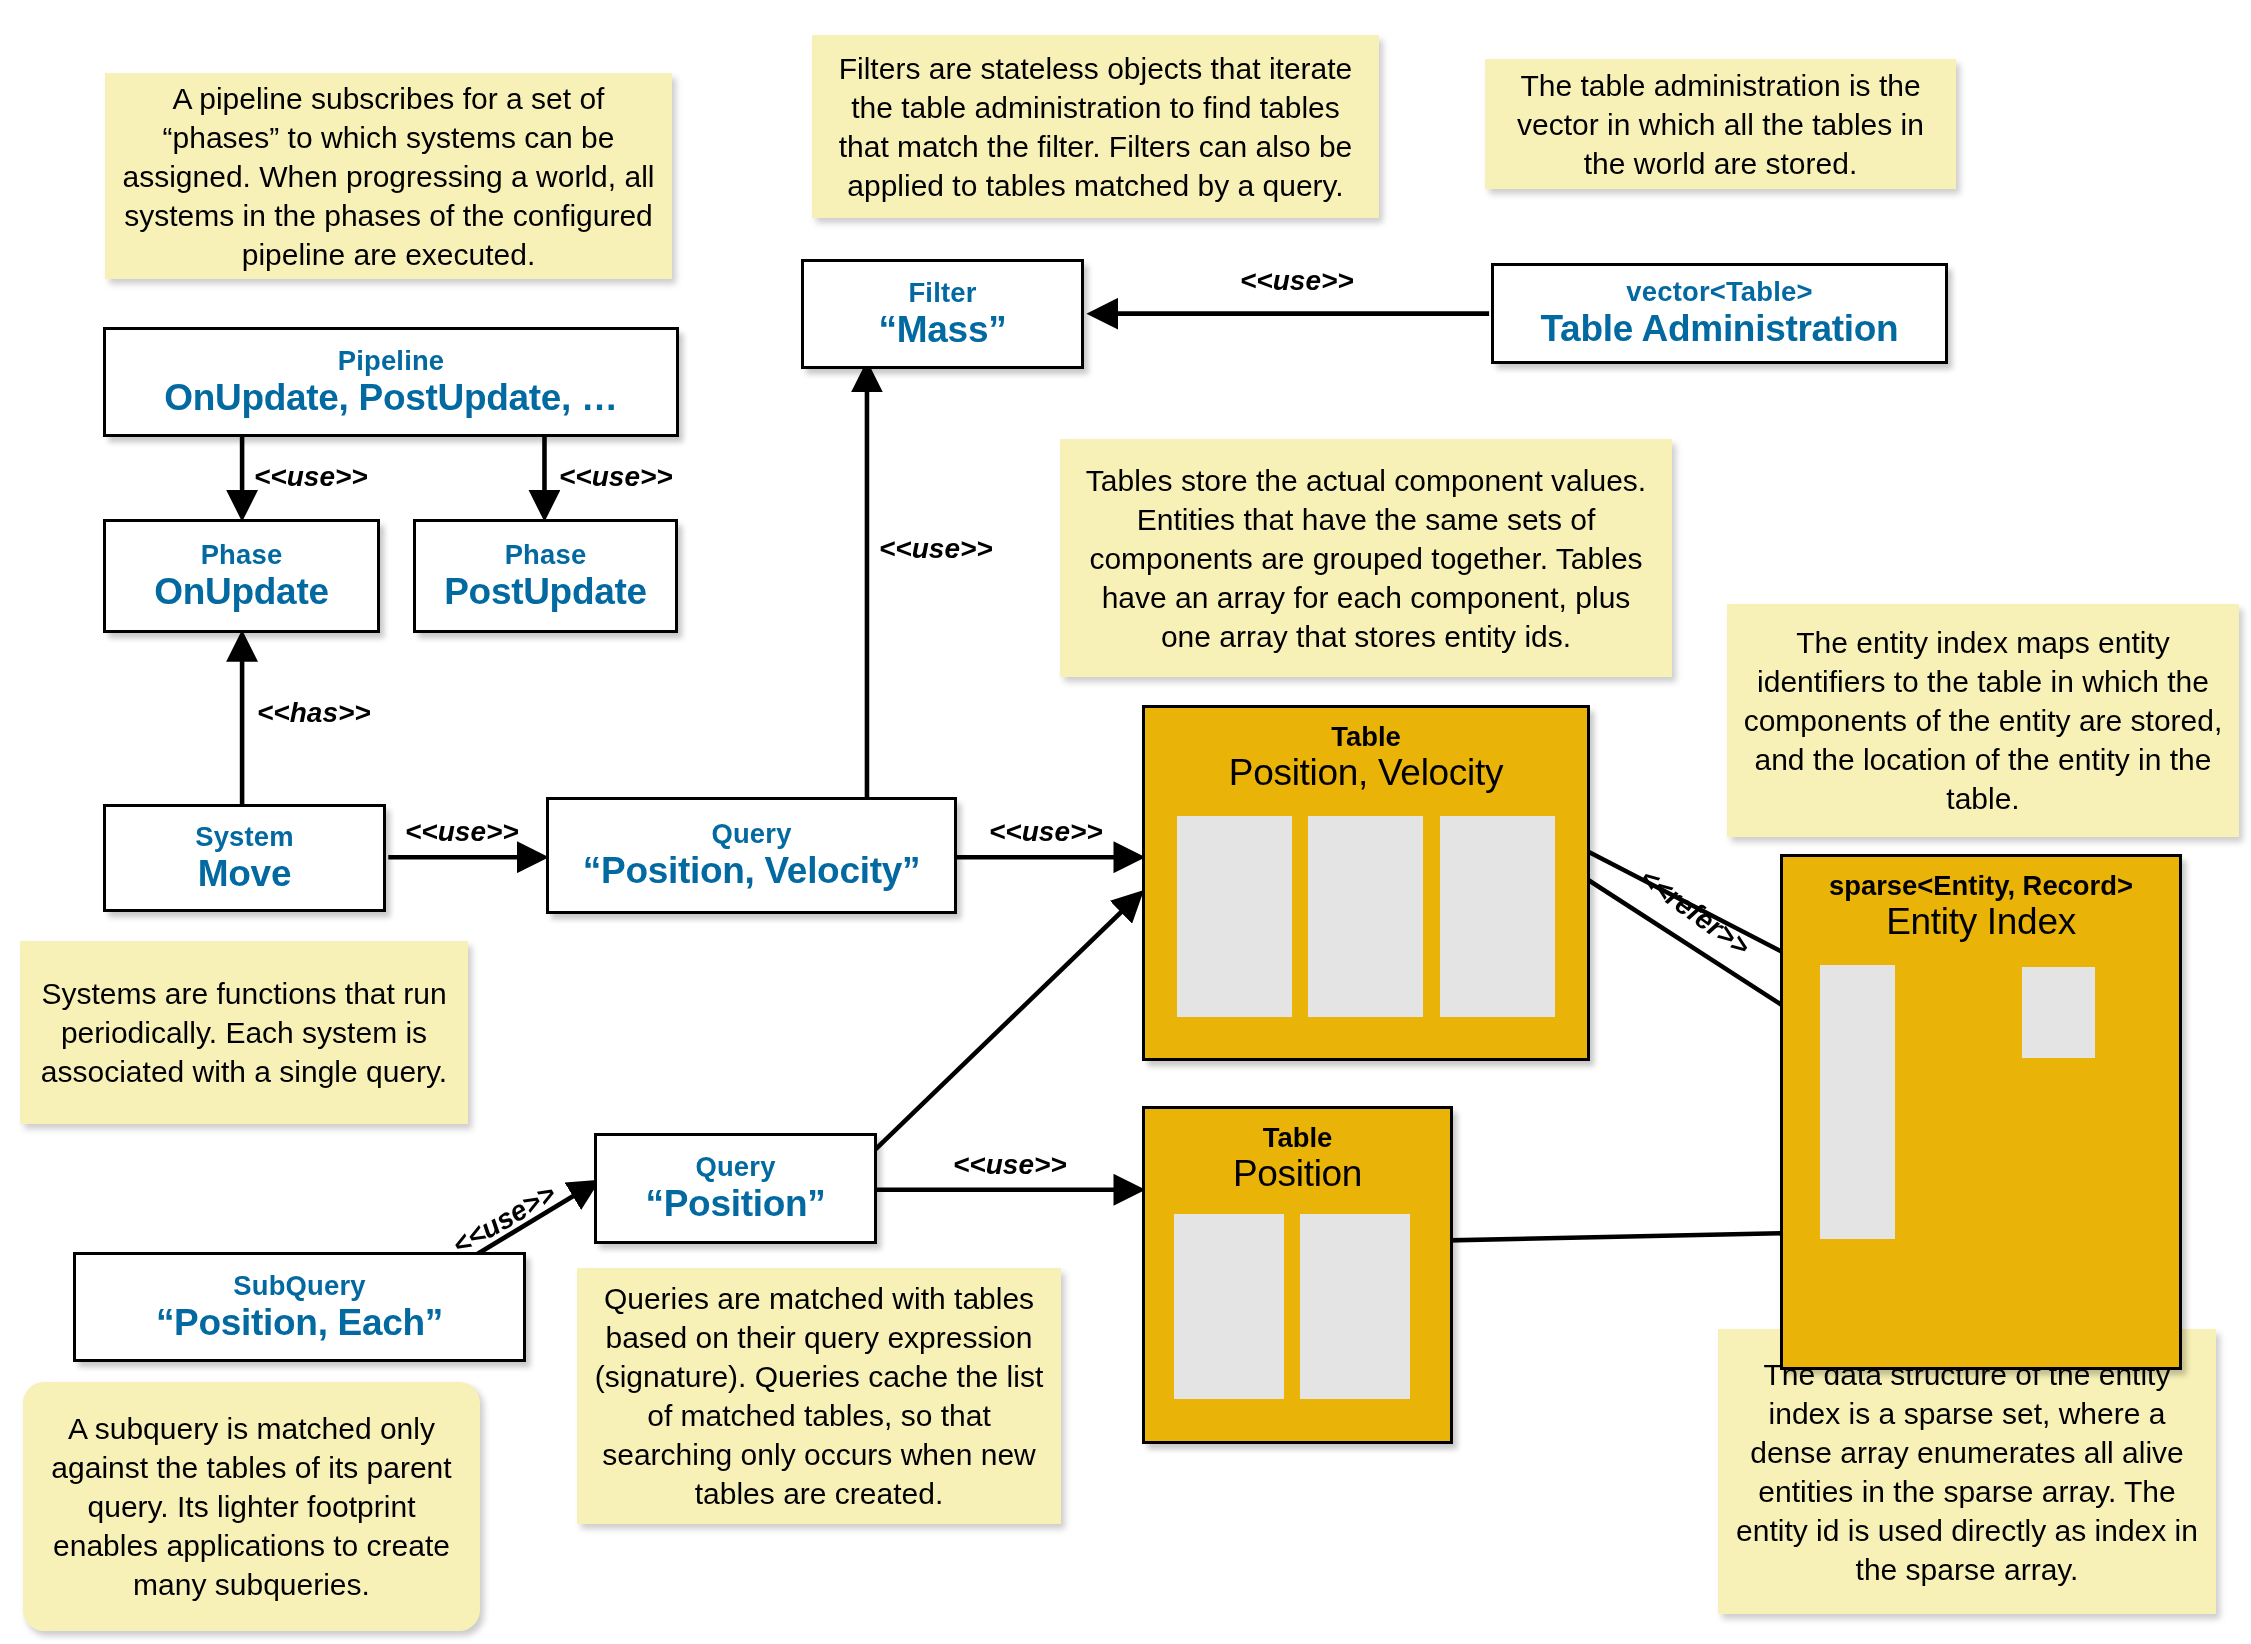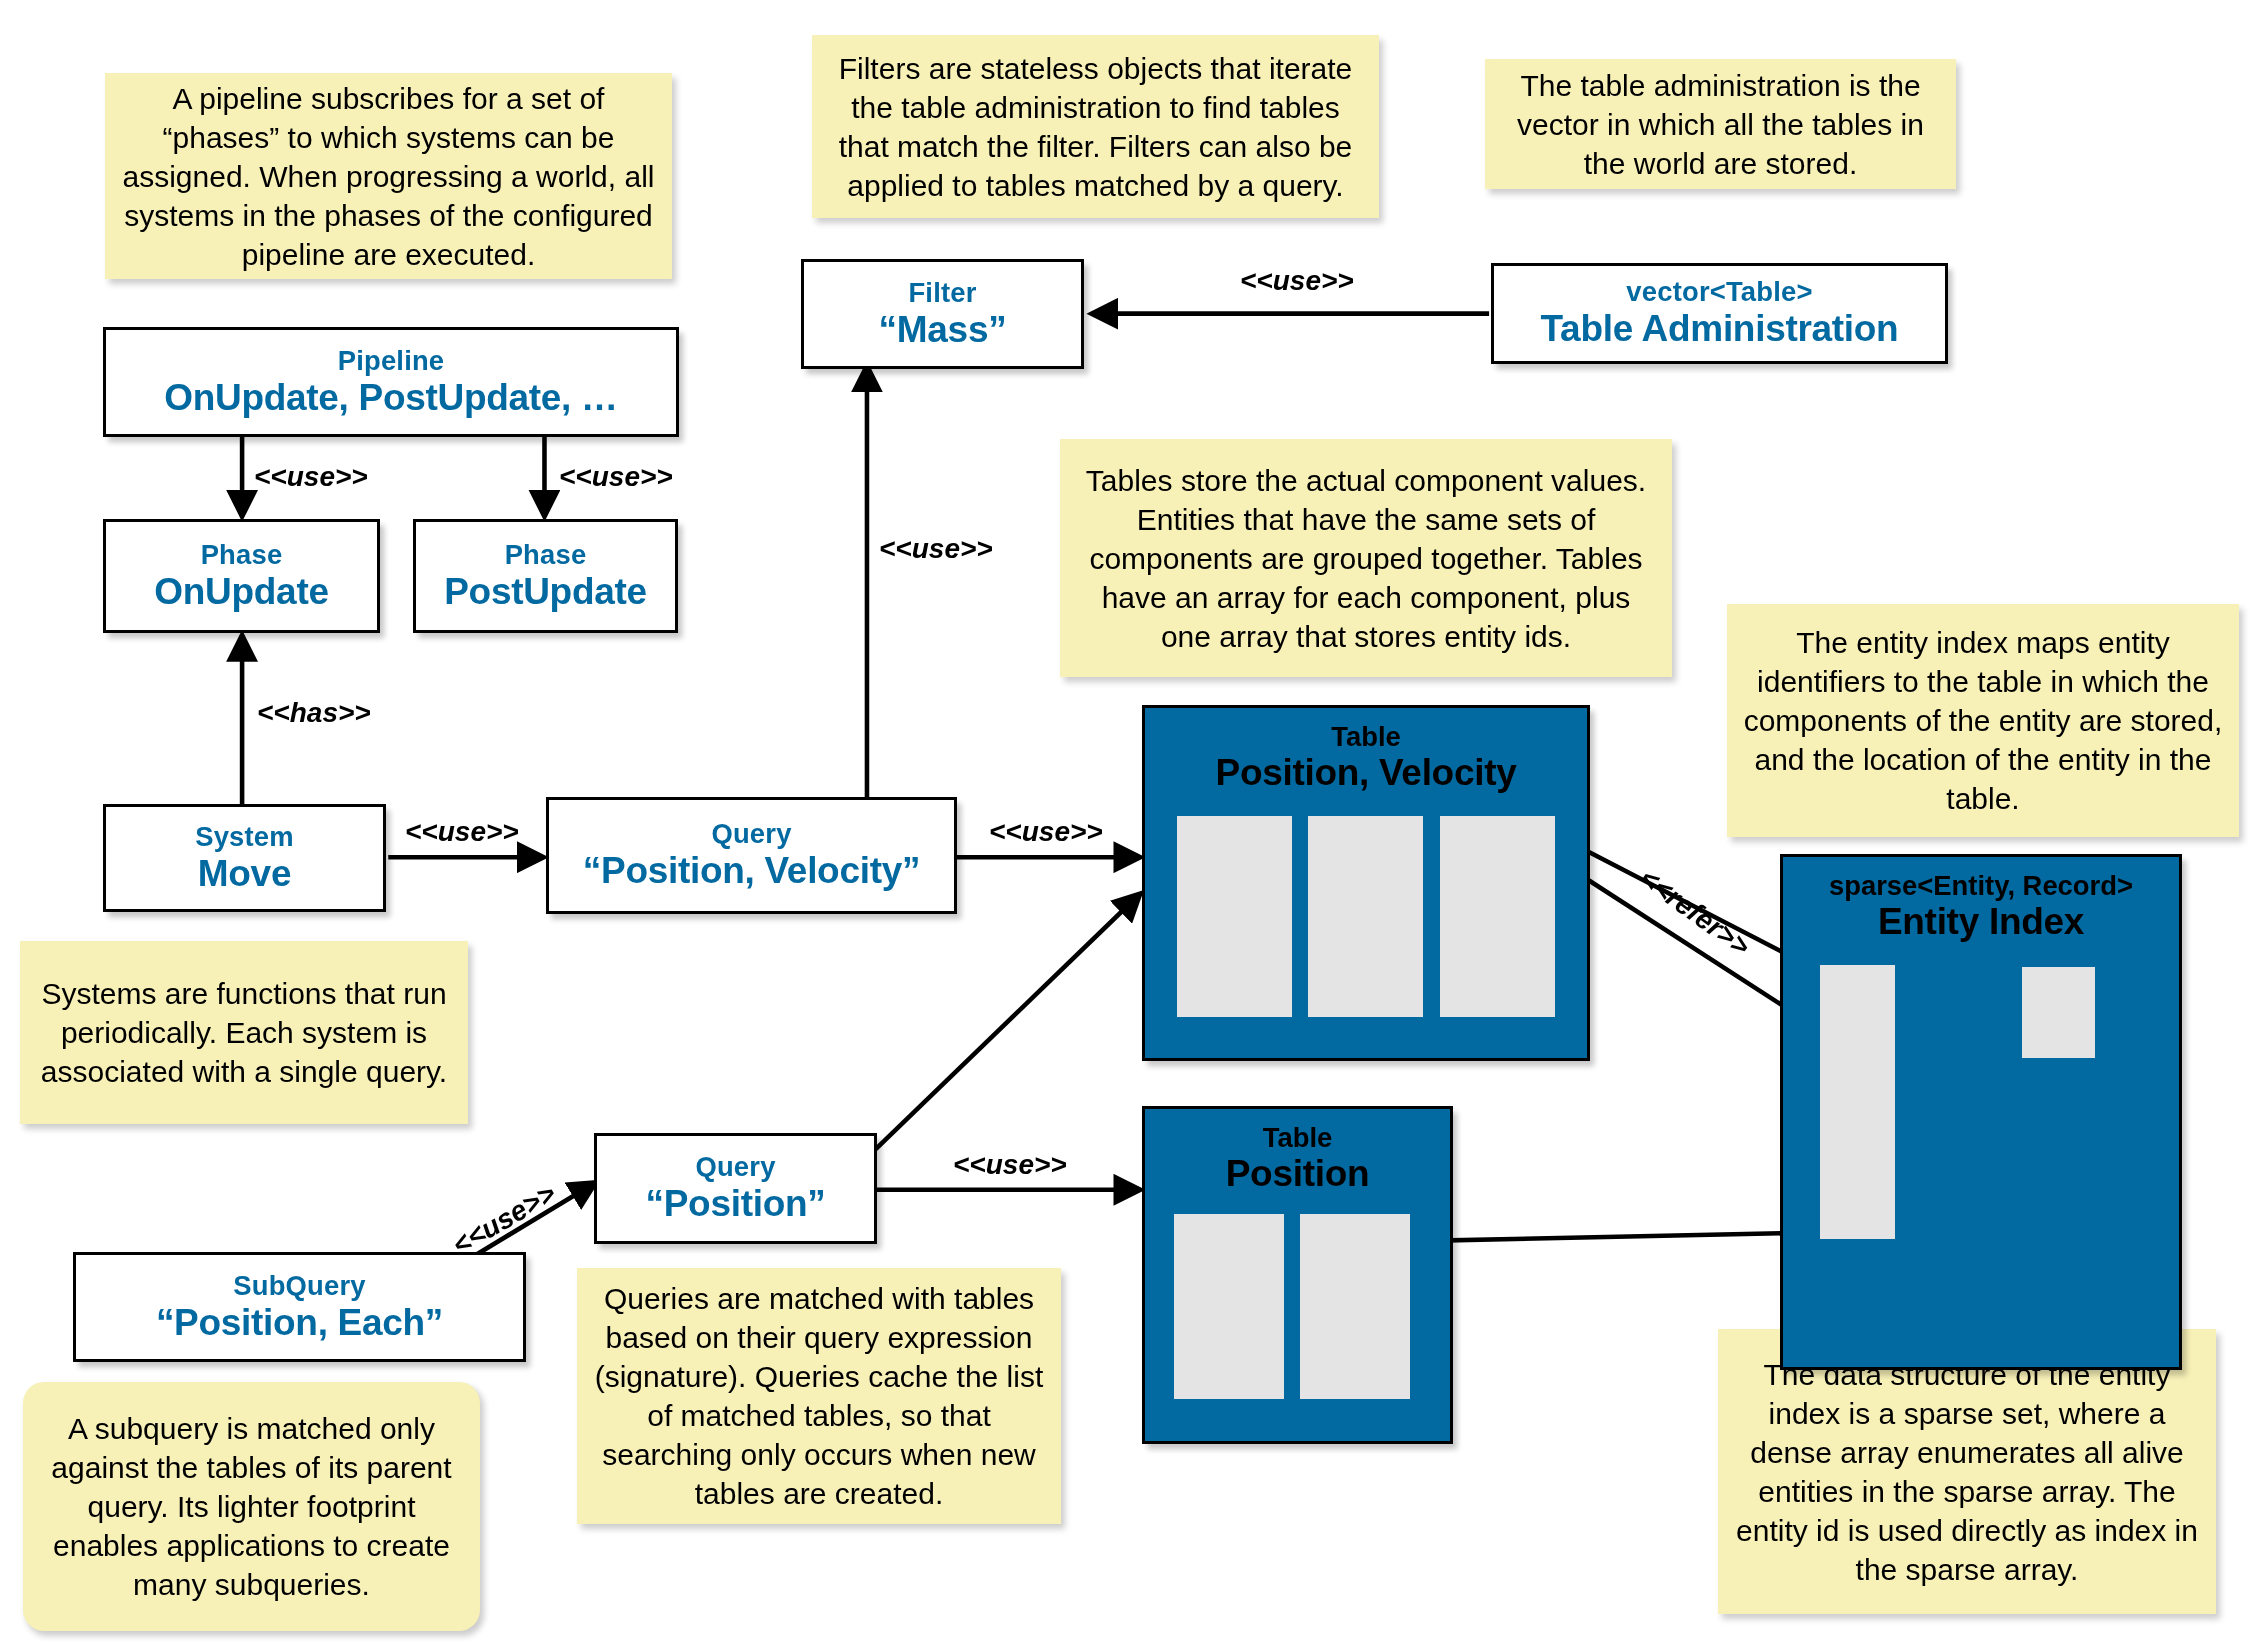--- a/index.html
+++ b/index.html
@@ -59,37 +59,37 @@
   .box .nm {
     font-size: 37px;
     font-weight: 800;
     line-height: 1.12;
     letter-spacing: -0.3px;
   }
 
   
   .tablebox {
     position: absolute;
-    background: #0369a1;
+    background: #eab308;
     border: 3.7px solid #000000;
     box-sizing: border-box;
     box-shadow: 4.6px 5.5px 5.5px rgba(0,0,0,0.22);
   }
   .tablebox .thead {
     text-align: center;
     padding-top: 12.8px;
   }
   .tablebox .stereo {
     font-size: 27.4px;
     font-weight: 700;
     line-height: 1.15;
   }
   .tablebox .nm {
     font-size: 37px;
-    font-weight: 700;
+    font-weight: 400;
     line-height: 1.15;
     letter-spacing: -0.3px;
   }
   .cols {
     position: absolute;
     display: flex;
     gap: 16.4px;
   }
   .col {
     background: #E4E4E4;

